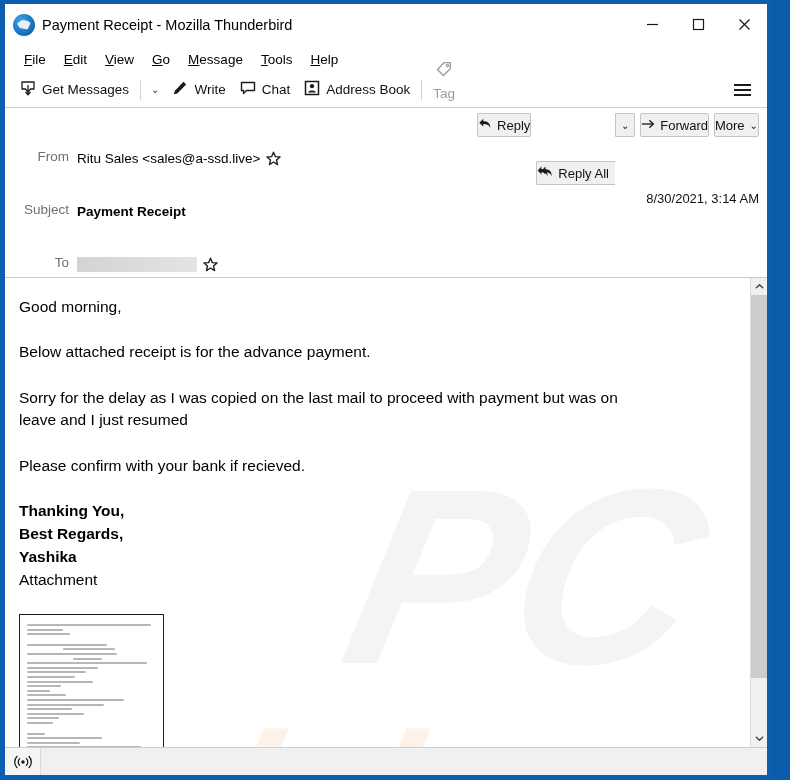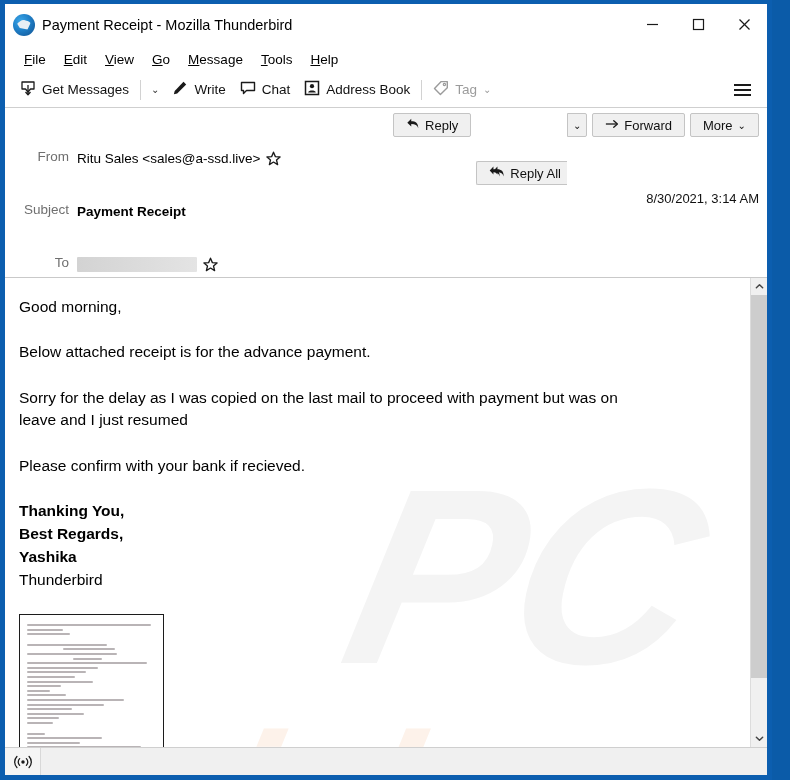--- a/index.html
+++ b/index.html
@@ -92,21 +92,21 @@
     flex: 0 0 auto;
   }
   .tbtn {
     display: flex; align-items: center;
     gap: 6px;
     padding: 3px 7px;
     font-size: 13.5px;
     color: #111;
     white-space: nowrap;
   }
-  .tbtn.dim { color: #9b9b9b; }
+  .tbtn.dim { color: #9b9b9b; flex-direction: column; }
   .tb-caret { font-size: 10px; color: #333; padding: 0 6px; }
   .tb-sep { width: 1px; height: 20px; background: #d2d2d2; margin: 0 4px; }
   .tb-spacer { flex: 1 1 auto; }
   #hamburger {
     display: flex; flex-direction: column; gap: 3px;
     padding: 6px 8px;
   }
   #hamburger span { display: block; width: 17px; height: 2px; background: #1a1a1a; }
 
   
@@ -143,21 +143,21 @@
   .star { width: 15px; height: 15px; display: inline-block; }
   .hdr-right {
     position: absolute;
     right: 8px; top: 5px;
     display: flex; flex-direction: column; align-items: flex-end;
   }
   .btn-row { display: flex; align-items: stretch; gap: 5px; }
   .hbtn {
     display: flex; align-items: center; gap: 5px;
     height: 24px;
-    padding: 0 12px;
+    padding: 0 0;
     background: #f0f0f0;
     border: 1px solid #c4c4c4;
     border-radius: 2px;
     font-size: 13px;
     color: #111;
     white-space: nowrap;
   }
   .hbtn.split-main { border-right: none; border-radius: 2px 0 0 2px; padding-right: 6px; margin-top: 48px; }
   .hbtn.split-arrow { border-radius: 0 2px 2px 0; padding: 0 5px; }
   .hdr-date {
@@ -448,21 +448,21 @@
 
       <p class="para">Good morning,</p>
       <p class="para">Below attached receipt is for the advance payment.</p>
       <p class="para">Sorry for the delay as I was copied on the last mail to proceed with payment but was on leave and I just resumed</p>
       <p class="para">Please confirm with your bank if recieved.</p>
 
       <div class="sig">
         <b>Thanking You,</b><br>
         <b>Best Regards,</b><br>
         <b>Yashika</b><br>
-        <span>Thunderbird</span>
+        <span>Attachment</span>
       </div>
 
       <div id="thumb">
         <div class="tl" style="width:96%"></div>
         <div class="tl" style="width:28%"></div>
         <div class="tl" style="width:33%"></div>
         <div class="tgap"></div>
         <div class="tl" style="width:62%"></div>
         <div class="tl" style="width:40%;margin-left:28%"></div>
         <div class="tl" style="width:70%"></div>

